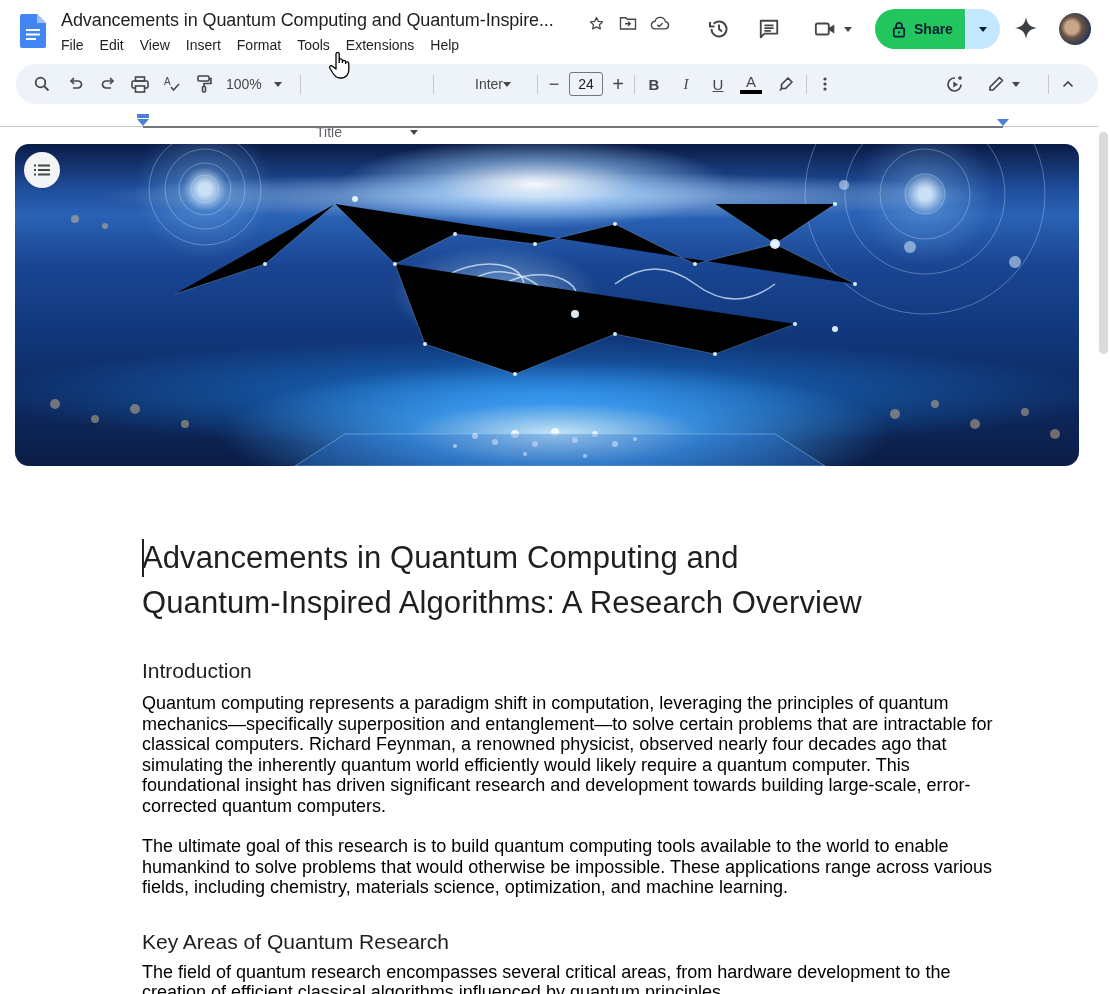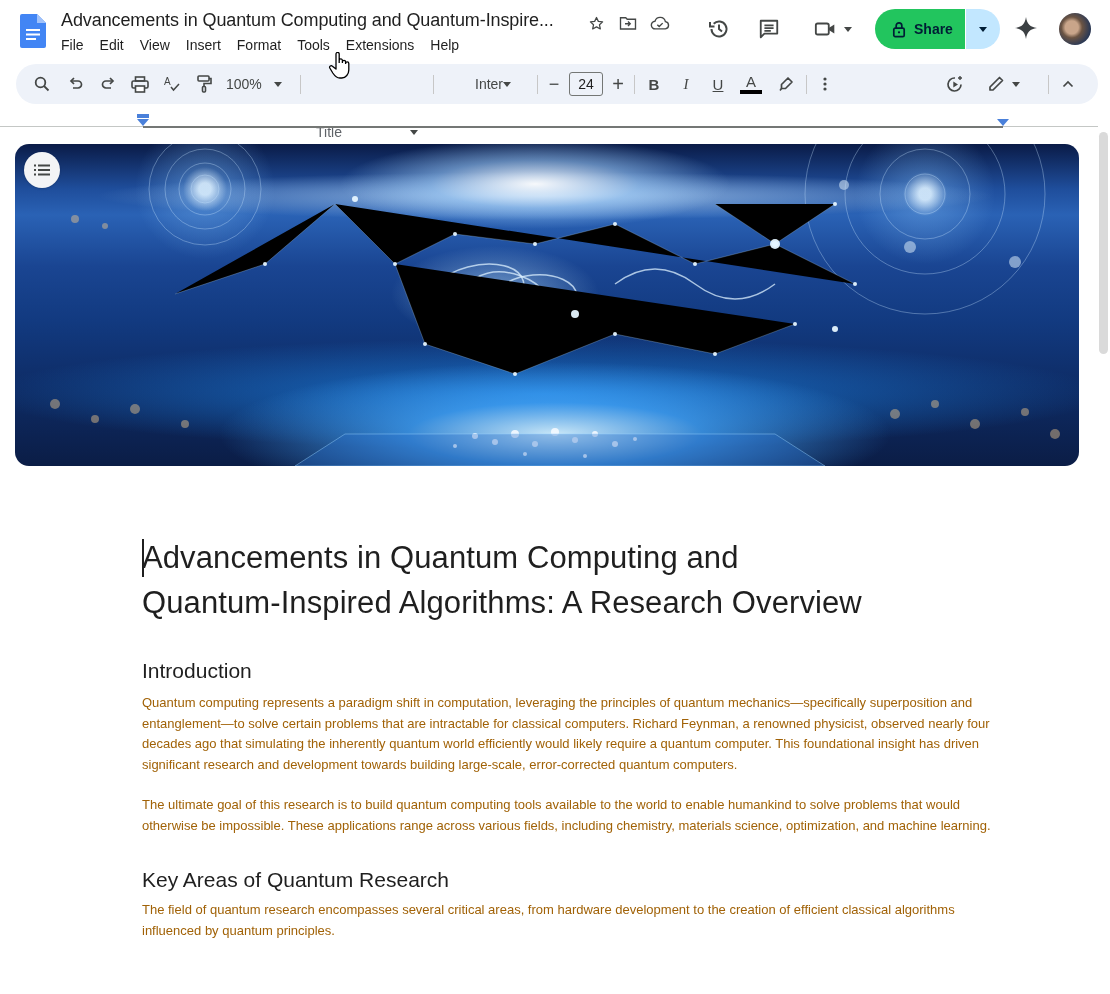--- a/index.html
+++ b/index.html
@@ -51,21 +51,21 @@
       radial-gradient(ellipse 130px 60px at 480px 150px, rgba(190,230,255,0.55), rgba(0,0,0,0) 80%),
       linear-gradient(180deg, #0a1b47 0%, #1f4e9c 14%, #2a62b5 22%, #1a4592 38%, #123a80 55%, #0e2c66 75%, #0b1d46 100%);
   }
   .outline-btn { position: absolute; left: 24px; top: 152px; width: 36px; height: 36px; border-radius: 50%; background: #f3f4f6; display: flex; align-items: center; justify-content: center; box-shadow: 0 1px 2px rgba(0,0,0,0.15); }
 
   
   .doc { position: absolute; left: 142px; top: 535px; width: 870px; }
   .cursor { position: absolute; left: 142px; top: 539px; width: 1.5px; height: 38px; background: #1f1f1f; }
   .doc-h1 { font-size: 31px; line-height: 45px; color: #1f1f1f; font-weight: normal; letter-spacing: 0.1px; }
   .doc-h2 { font-size: 21px; color: #1f1f1f; font-weight: normal; }
-  .doc-p { font-size: 13px; line-height: 20.5px; color: #a16207; }
+  .doc-p { font-size: 18px; line-height: 20.5px; color: #000000; }
 </style>
 </head>
 <body>
 
 <div class="app">
 
   <div class="header">
     <svg class="doc-logo" viewBox="0 0 26 34">
       <path d="M2 0 H17 L26 9 V32 a2 2 0 0 1 -2 2 H2 a2 2 0 0 1 -2 -2 V2 a2 2 0 0 1 2 -2z" fill="#4285f4"></path>
       <path d="M17 0 V9 H26z" fill="#a1c2fa"></path>

